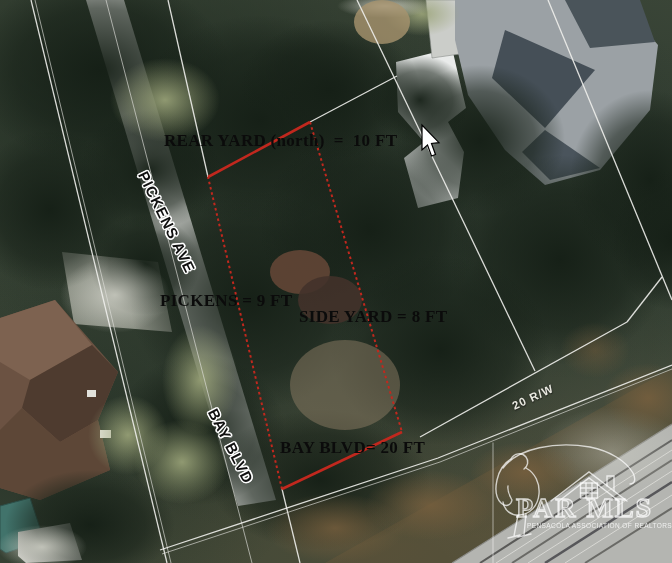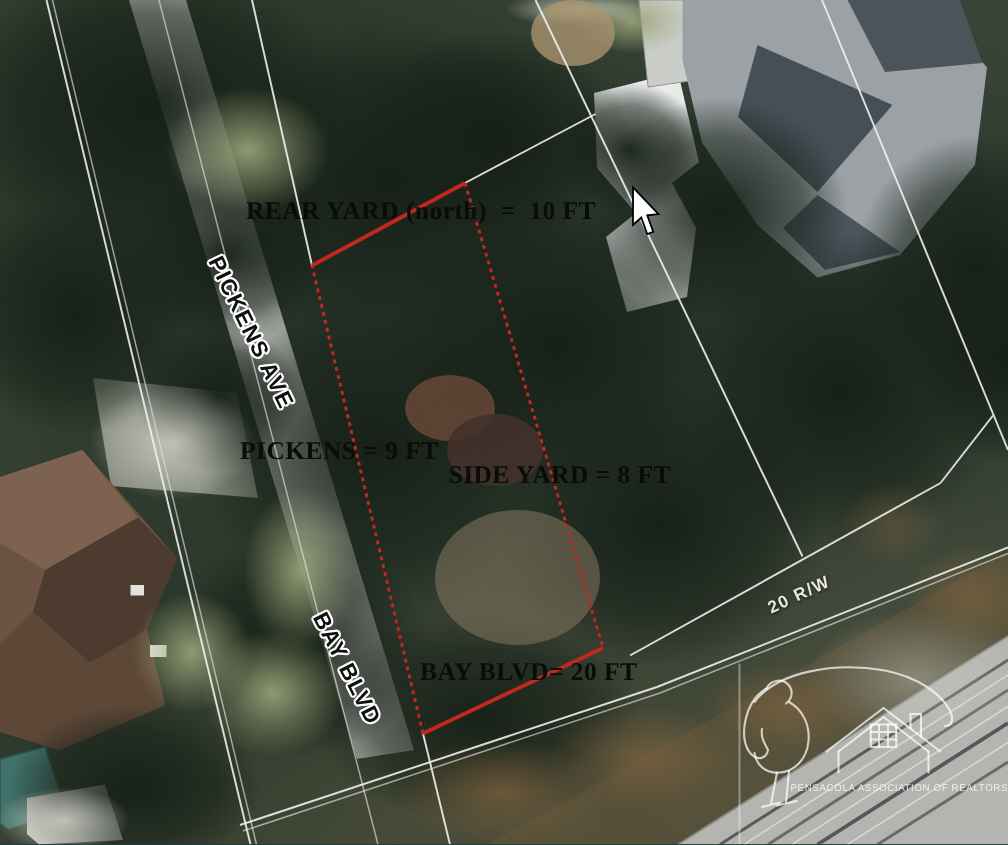--- a/index.html
+++ b/index.html
@@ -187,14 +187,15 @@
   <div class="label setback" style="left:164px;top:131px;">REAR YARD (north)  =  10 FT</div>
   <div class="label setback" style="left:160px;top:291px;">PICKENS = 9 FT</div>
   <div class="label setback" style="left:299px;top:307px;">SIDE YARD = 8 FT</div>
   <div class="label setback" style="left:280px;top:438px;">BAY BLVD= 20 FT</div>
 
   <div class="label street" style="left:167px;top:222px;transform:translate(-50%,-50%) rotate(64deg);">PICKENS AVE</div>
   <div class="label street" style="left:231px;top:446px;transform:translate(-50%,-50%) rotate(63deg);">BAY BLVD</div>
 
   <div class="label rw" style="left:533px;top:397px;">20 R/W</div>
 
+  <div class="label wm-brand" style="left:516px;top:492px;">PAR MLS</div>
   <div class="label wm-sub" style="left:527px;top:522px;">PENSACOLA ASSOCIATION OF REALTORS</div>
 </div>
 
 </body></html>

